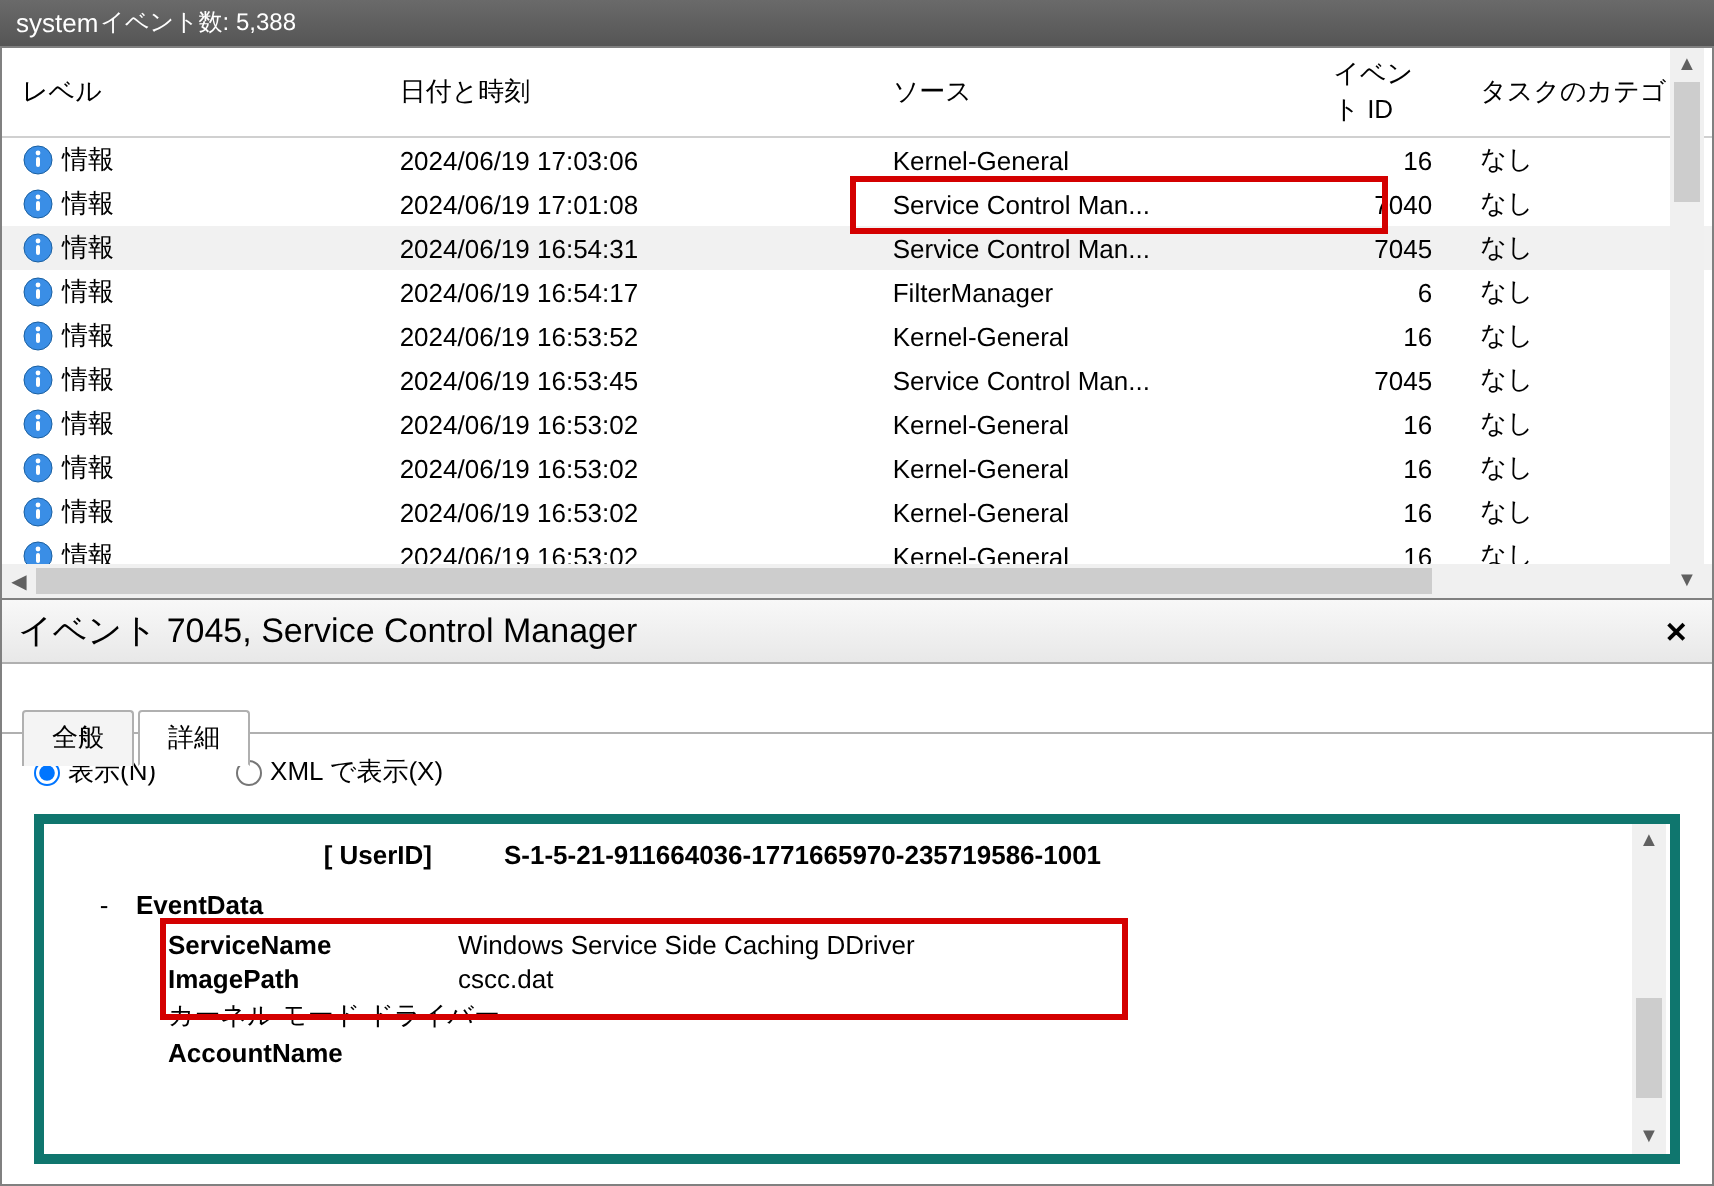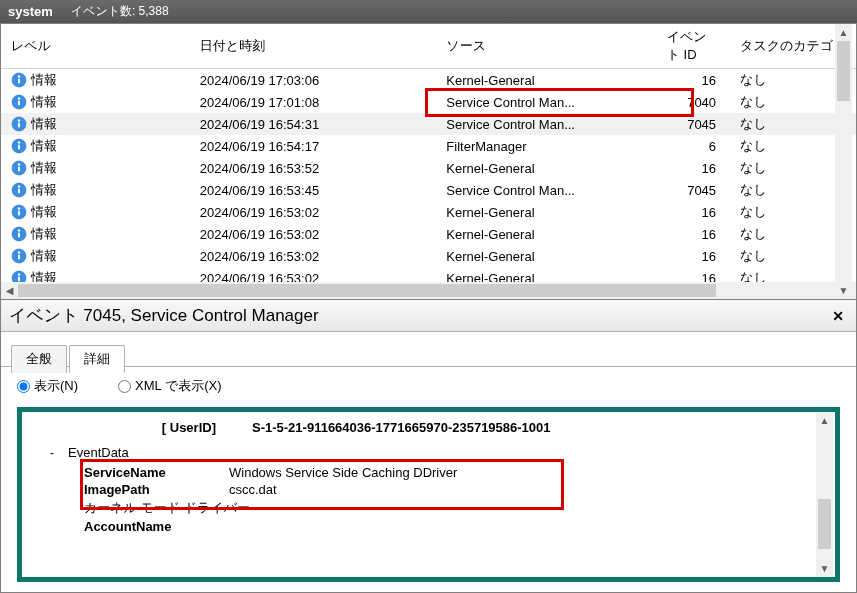--- a/index.html
+++ b/index.html
@@ -1,18 +1,18 @@
 <!DOCTYPE html>
 <html><head>
 <meta charset="utf-8">
 <style>
 * { margin: 0; padding: 0; box-sizing: border-box; font-family: 'Meiryo', 'Yu Gothic', sans-serif; font-size: 13px; }
 body { background: #fff; width: 857px; height: 593px; overflow: hidden; display: flex; flex-direction: column; }
 .window-header { background: linear-gradient(#6a6a6a, #555); color: #fff; padding: 3px 8px; display: flex; align-items: center; font-size: 12px; }
-.window-header .title { font-weight: bold; margin-right: 18px; }
+.window-header .title { font-weight: normal; margin-right: 1px; }
 .window-header .count { font-size: 12px; }
 .top-panel { border: 1px solid #808080; position: relative; flex: 0 0 auto; }
 .table-wrap { height: 258px; overflow: hidden; }
 table { border-collapse: collapse; width: 100%; table-layout: fixed; }
 thead th { text-align: left; font-weight: normal; padding: 4px 6px 4px 10px; background: #fff; border-bottom: 1px solid #d0d0d0; color: #000; position: sticky; top: 0; }
 th:nth-child(1) { width: 180px; }
 th:nth-child(2) { width: 235px; }
 th:nth-child(3) { width: 210px; }
 th:nth-child(4) { width: 70px; padding-right: 14px; }
 th:nth-child(5) { width: 120px; }
@@ -31,33 +31,33 @@
 .scrollbar-h { height: 17px; background: #f0f0f0; display: flex; align-items: center; }
 .scrollbar-h .arrow { width: 17px; height: 17px; display: flex; align-items: center; justify-content: center; color: #606060; font-size: 10px; }
 .scrollbar-h .track { flex: 1; height: 17px; background: #f0f0f0; position: relative; }
 .scrollbar-h .thumb { position: absolute; top: 2px; left: 0; height: 13px; width: 85%; background: #cdcdcd; }
 
 .bottom-panel { border: 1px solid #808080; border-top: none; flex: 1; display: flex; flex-direction: column; }
 .detail-header { background: linear-gradient(#f8f8f8, #e8e8e8); border-bottom: 1px solid #b0b0b0; padding: 4px 8px; display: flex; align-items: center; justify-content: space-between; }
 .detail-header .title { font-size: 17px; }
 .close-x { font-size: 14px; font-weight: bold; cursor: pointer; padding: 0 4px; font-family: Arial; }
 .tabs { display: flex; padding: 6px 10px 0 10px; border-bottom: 1px solid #b0b0b0; }
-.tab { padding: 4px 14px; border: 1px solid #b0b0b0; border-bottom: none; margin-right: 2px; background: #f4f4f4; cursor: pointer; border-radius: 2px 2px 0 0; position: relative; top: 7px; }
+.tab { padding: 4px 14px; border: 1px solid #b0b0b0; border-bottom: none; margin-right: 2px; background: #f4f4f4; cursor: pointer; border-radius: 2px 2px 0 0; position: relative; top: 17px; }
 .tab.active { background: #fff; border-bottom: 1px solid #fff; }
 .tab-content { padding: 10px 16px; flex: 1; display: flex; flex-direction: column; }
 .radios { display: flex; gap: 40px; margin-bottom: 12px; }
 .radio { display: flex; align-items: center; gap: 4px; justify-content: flex-end; }
 .radio input { margin: 0; }
 .detail-body { border: 5px solid #0f766e; padding: 8px 12px 8px 24px; flex: 1; position: relative; overflow: hidden; }
 .userid-row { display: flex; margin-bottom: 10px; padding-left: 78px; }
 .userid-row .label { width: 98px; text-align: right; padding-right: 6px; font-weight: bold; }
 .userid-row .val { padding-left: 30px; font-weight: bold; }
 .eventdata-header { display: flex; align-items: center; gap: 10px; margin-bottom: 4px; }
 .collapse-sym { width: 12px; text-align: center; }
-.eventdata-header .label { font-weight: normal; }
+.eventdata-header .label { font-weight: bold; }
 .ed-rows { padding-left: 38px; }
 .ed-row { display: flex; }
 .ed-row .k { width: 145px; font-weight: bold; padding: 1px 0; }
 .ed-row .v { padding: 1px 0; }
 .red-box.ed-box { left: 58px; top: 47px; width: 484px; height: 51px; }
 .detail-body .scrollbar-v { right: 2px; }
 .detail-body .scrollbar-v .thumb { top: 70px; height: 50px; }
 </style>
 </head>
 <body>

